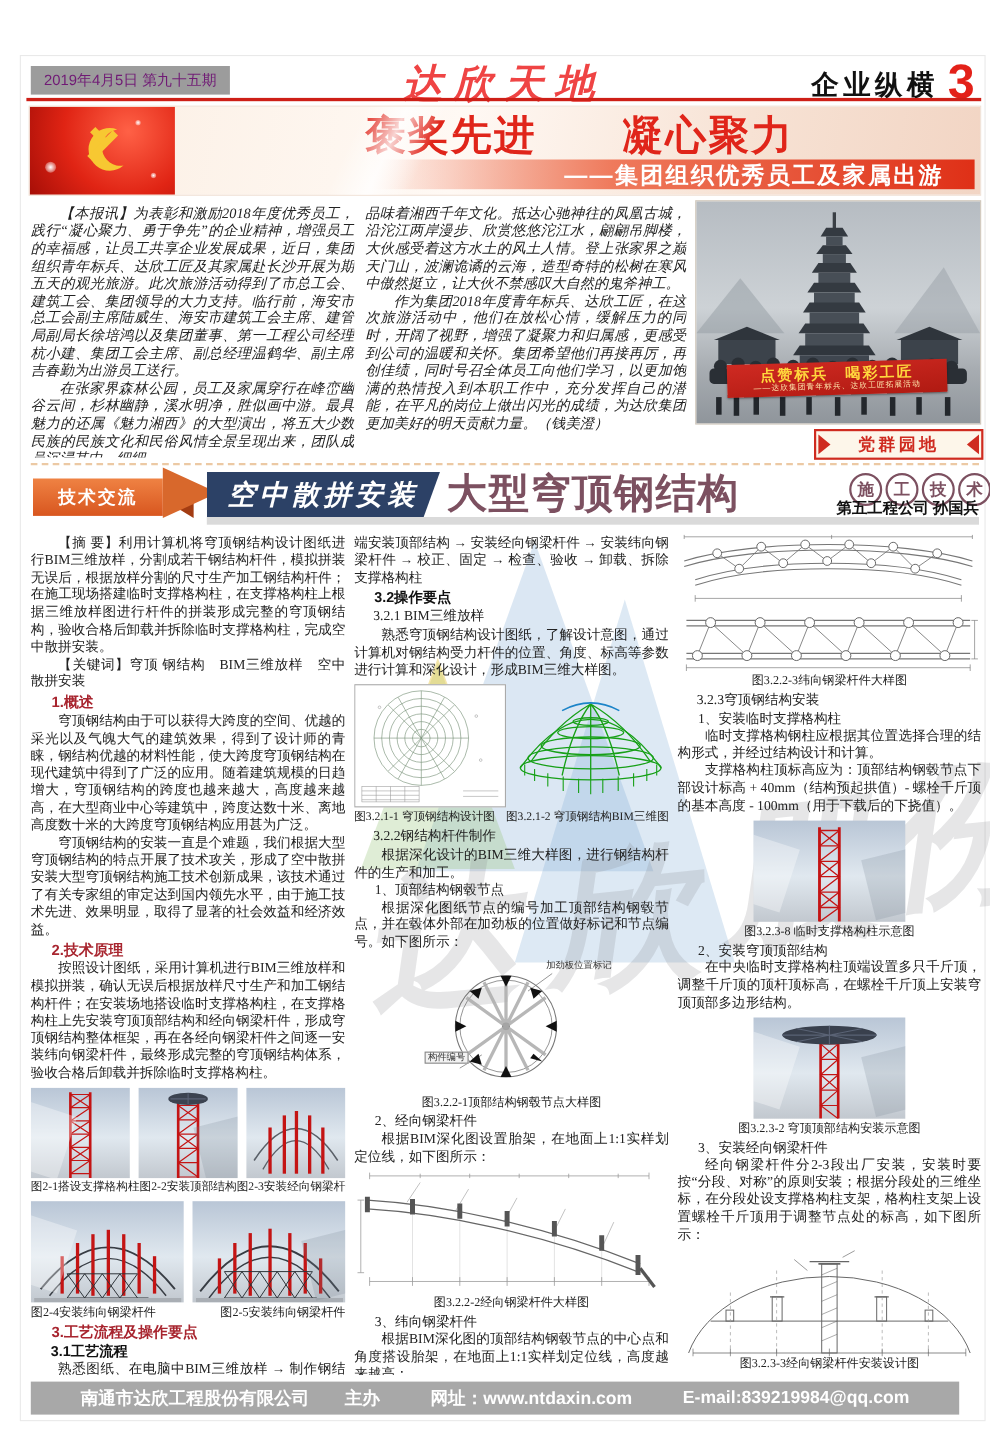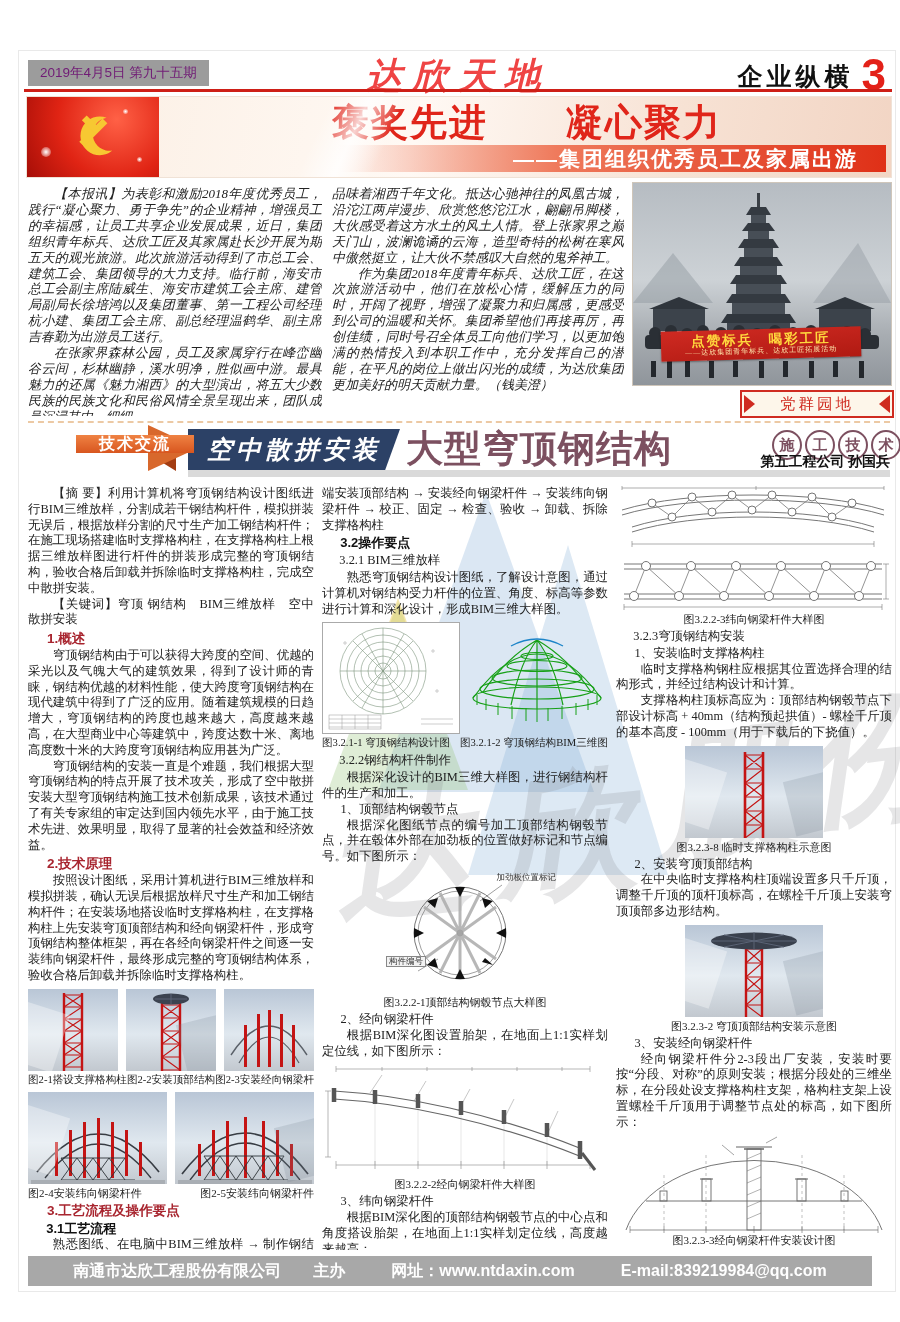--- a/index.html
+++ b/index.html
@@ -20,26 +20,26 @@
   .flag .spark{position:absolute;width:5px;height:5px;border-radius:50%;background:radial-gradient(circle,#fff,rgba(255,255,255,0));}
   .hline{position:absolute;left:140px;right:4px;top:4px;height:44px;display:flex;align-items:center;justify-content:center;font-family:"Liberation Sans",sans-serif;font-size:37px;font-weight:bold;color:#e0251a;letter-spacing:2px;white-space:nowrap;}
   .hsub{position:absolute;left:310px;right:5px;bottom:5px;height:27px;background:linear-gradient(to right,rgba(247,220,205,0) 0%,#ef7a5c 40%,#df3017 100%);display:flex;align-items:center;justify-content:flex-end;padding-right:28px;font-family:"Liberation Sans",sans-serif;font-size:21px;font-weight:bold;color:#fff;letter-spacing:2px;white-space:nowrap;}
   
   .a1col{position:absolute;top:186px;height:230px;overflow:hidden;font-size:13px;line-height:15.9px;text-align:justify;font-style:italic;}
   .a1col p{margin:0;text-indent:2em;}
   .photo{position:absolute;left:632px;top:182px;width:258px;height:202px;background:linear-gradient(180deg,#b6bcc2 0%,#cdd2d6 48%,#a8adb2 75%,#8f959b 100%);overflow:hidden;border:1px solid #cfc6ba;}
   .photobanner{position:absolute;left:28px;top:146px;width:200px;height:30px;background:linear-gradient(175deg,#cf2a22,#b01a12);transform:rotate(-1.6deg);display:flex;flex-direction:column;align-items:center;justify-content:center;box-shadow:0 1px 2px rgba(0,0,0,.4);}
   .pb1{color:#ffd83d;font-family:"Liberation Sans",sans-serif;font-weight:bold;font-size:13.5px;letter-spacing:2px;line-height:14px;white-space:nowrap;}
   .pb2{color:#ffe9ae;font-size:7px;letter-spacing:1px;line-height:8px;white-space:nowrap;}
-  .badge{position:absolute;left:740px;top:390px;width:150px;height:24px;border:2px solid #cf2b20;background:#fdf6ea;display:flex;align-items:center;justify-content:center;color:#cf2b20;font-weight:normal;font-size:15.5px;letter-spacing:3px;font-family:"Liberation Sans",sans-serif;}
+  .badge{position:absolute;left:740px;top:390px;width:150px;height:24px;border:2px solid #cf2b20;background:#fdf6ea;display:flex;align-items:center;justify-content:center;color:#cf2b20;font-weight:bold;font-size:15.5px;letter-spacing:3px;font-family:"Liberation Sans",sans-serif;}
   .badge .tl{position:absolute;left:2px;width:0;height:0;border-top:9px solid transparent;border-bottom:9px solid transparent;border-left:11px solid #cf2b20;}
   .badge .tr{position:absolute;right:2px;width:0;height:0;border-top:9px solid transparent;border-bottom:9px solid transparent;border-right:11px solid #cf2b20;}
   .dashsep{position:absolute;left:28px;top:421px;width:862px;border-top:2px dashed #ecc9a4;}
   
-  .tag{position:absolute;left:30px;top:435px;width:118px;height:18px;background:linear-gradient(180deg,#ef8243,#d8561f);display:flex;align-items:center;justify-content:center;color:#fff;font-family:Liberation Sans, sans-serif;font-weight:bold;font-size:16px;letter-spacing:2px;z-index:3;margin-left:46px;}
+  .tag{position:absolute;left:30px;top:435px;width:118px;height:34px;background:linear-gradient(180deg,#ef8243,#d8561f);display:flex;align-items:center;justify-content:center;color:#fff;font-family:Liberation Sans, sans-serif;font-weight:bold;font-size:16px;letter-spacing:2px;z-index:3;}
   .tagarrow{position:absolute;left:148px;top:425px;width:0;height:0;border-top:23px solid transparent;border-bottom:23px solid transparent;border-left:50px solid #d8682c;z-index:2;}
   .tagfold{position:absolute;left:150px;top:455px;width:0;height:0;border-left:26px solid transparent;border-top:16px solid #a33c12;z-index:1;}
   .navyblk{position:absolute;left:188px;top:429px;width:212px;height:41px;background:#2c4166;clip-path:polygon(0 0,100% 0,93% 100%,0 100%);display:flex;align-items:center;justify-content:center;color:#fff;font-family:"DejaVu Serif",serif;font-style:italic;font-weight:bold;font-size:25px;letter-spacing:4px;z-index:2;}
   .graystrip{position:absolute;left:188px;top:470px;width:702px;height:7px;background:#dadada;}
   .bigtitle{position:absolute;left:406px;top:424px;font-family:"DejaVu Serif",serif;font-size:37px;font-weight:bold;color:#7c5060;letter-spacing:1px;white-space:nowrap;z-index:2;}
   .circles{position:absolute;left:772px;top:430px;display:flex;gap:3px;z-index:2;}
   .circles span{width:26px;height:26px;border:2px solid #7c5060;border-radius:50%;display:flex;align-items:center;justify-content:center;color:#7c5060;font-weight:bold;font-size:15px;font-family:"Liberation Sans",sans-serif;}
   .author{position:absolute;left:730px;top:453px;width:160px;text-align:right;font-size:14px;font-weight:bold;color:#111;white-space:nowrap;z-index:2;}
   
   .tcol{position:absolute;top:486px;height:764px;overflow:hidden;font-size:12.4px;line-height:15.8px;text-align:justify;z-index:2;}

